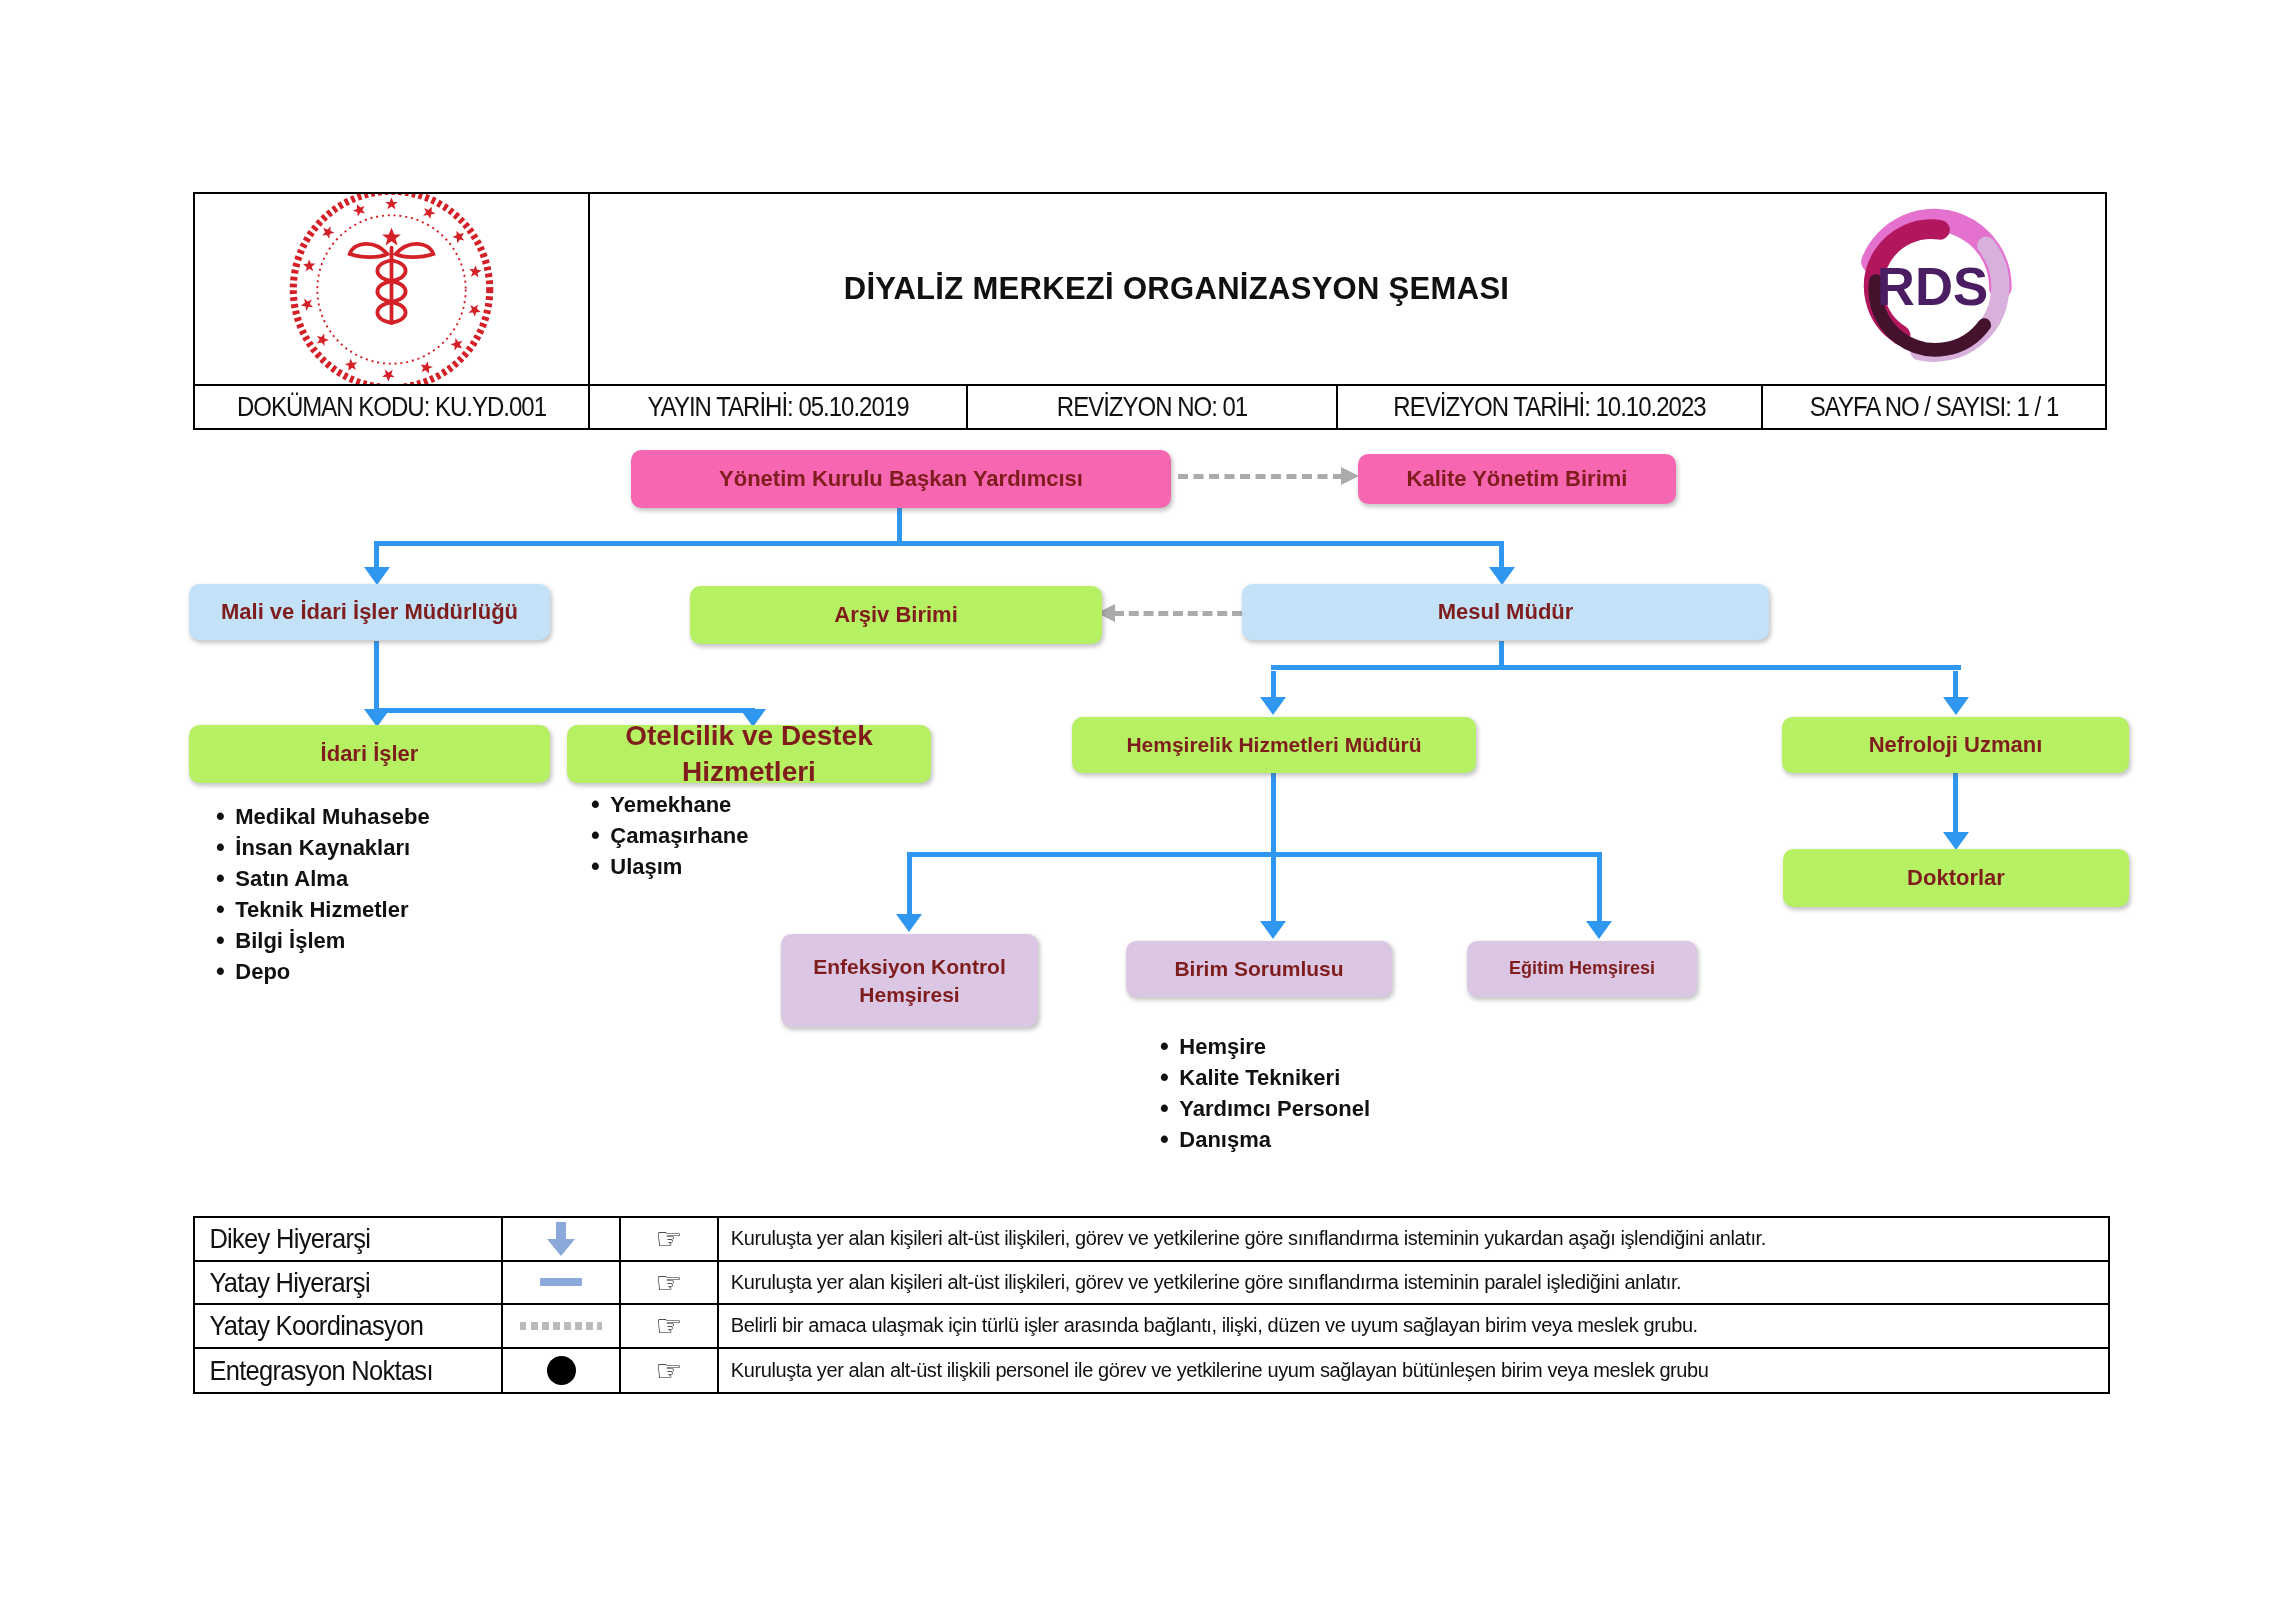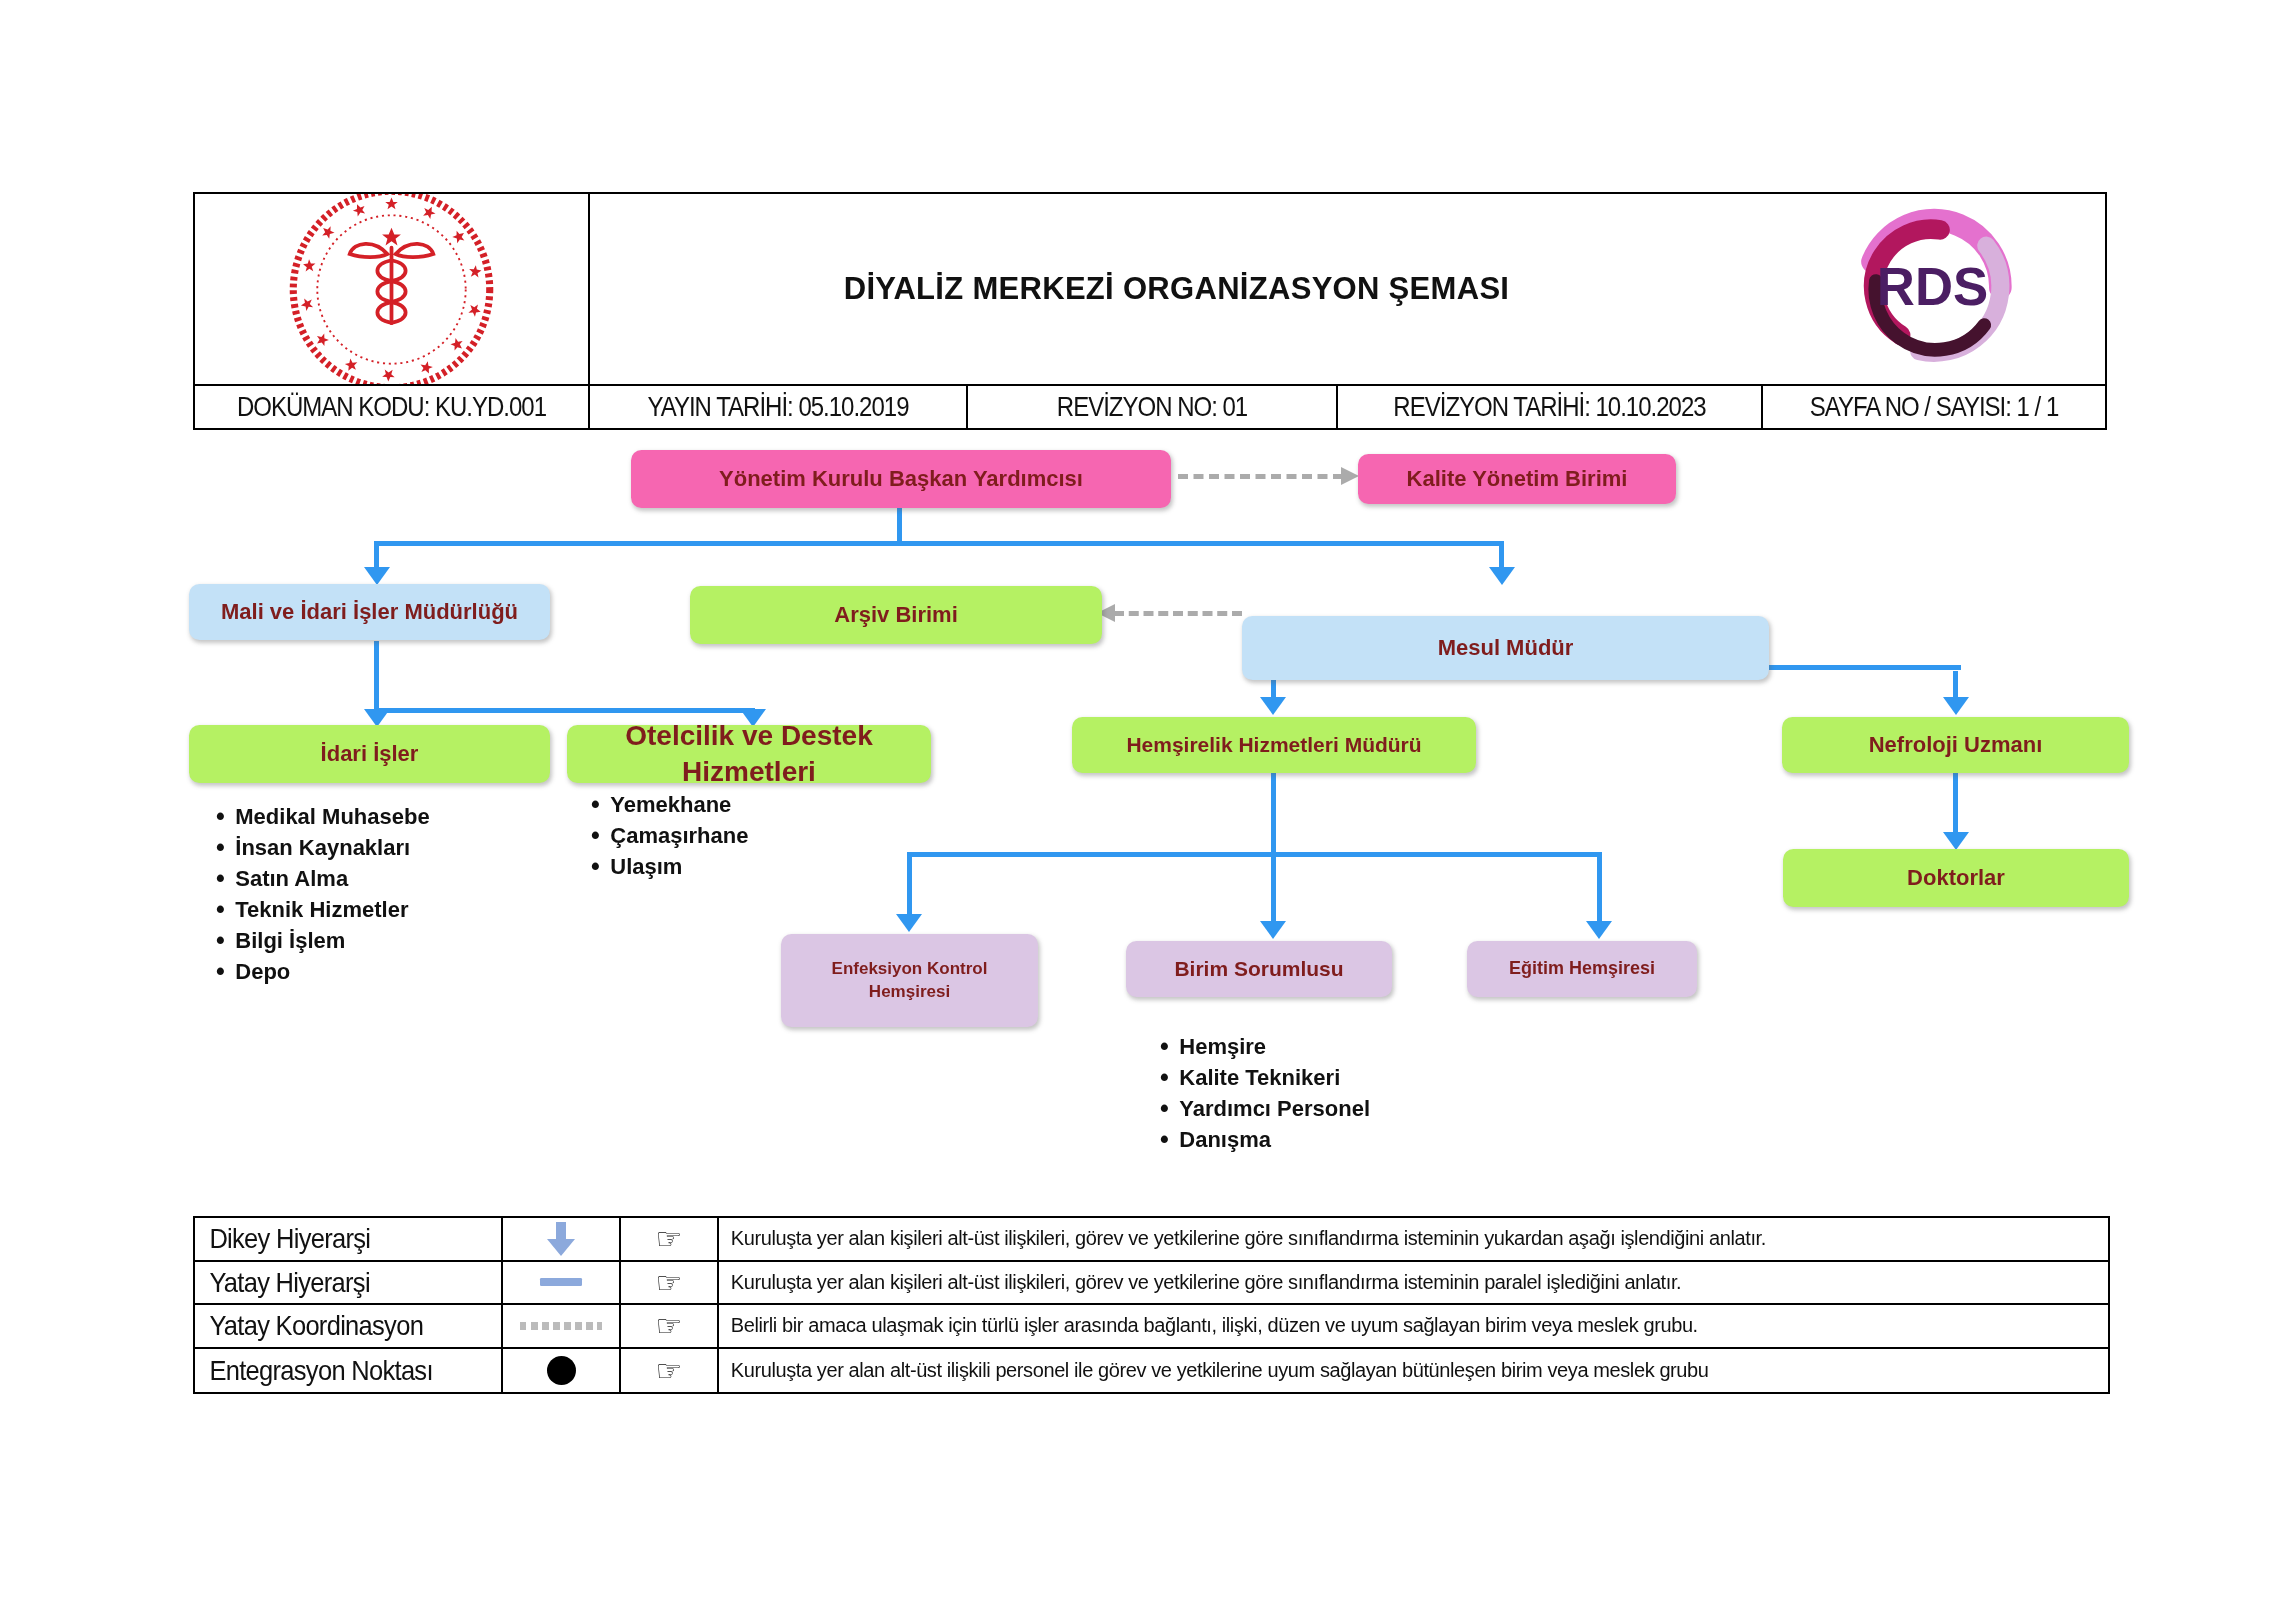--- a/index.html
+++ b/index.html
@@ -25,27 +25,27 @@
         box-shadow:1.3px 2.6px 4.6px rgba(90,90,90,.35);}
   .pink {background:#F666B1;}
   .blue {background:#C3E1F7;}
   .green{background:#B5F163;}
   .lilac{background:#DBC6E4;}
 
   #n-yonetim   {left:631px; top:450px; width:540px;height:58px;}
   #n-kalite    {left:1358px;top:454px; width:318px;height:50px;}
   #n-mali      {left:189px; top:584px; width:361px;height:56px;}
   #n-arsiv     {left:690px;top:586px; width:412px;height:58px;}
-  #n-mesul     {left:1242px;top:616px; width:527px;height:64px;}
+  #n-mesul     {left:1242px;top:584px; width:527px;height:56px;}
   #n-idari     {left:189px; top:725px;width:361px;height:58px;}
   #n-otelcilik {left:567px; top:725px;width:364px;height:58px;font-size:28px;}
   #n-hemsirelik{left:1072px;top:717px;width:404px;height:56px;font-size:21px;}
   #n-nefroloji {left:1782px;top:717px;width:347px;height:56px;}
   #n-doktorlar {left:1783px;top:849px;width:346px;height:58px;}
-  #n-enfeksiyon{left:781px;top:934px;width:257px;height:93px;font-size:17px;}
+  #n-enfeksiyon{left:781px;top:934px;width:257px;height:93px;font-size:21px;}
   #n-birim     {left:1126px;top:941px;width:266px;height:56px;font-size:21px;}
   #n-egitim    {left:1467px;top:941px;width:230px;height:56px;font-size:18px;}
 
   
   .vl{position:absolute;width:5.2px;background:#3097F0;}
   .hl{position:absolute;height:5.2px;background:#3097F0;}
   .tri-d{position:absolute;width:0;height:0;border-left:13px solid transparent;
          border-right:13px solid transparent;border-top:18.3px solid #3097F0;}
   .dash-h{position:absolute;height:0;border-top:5.9px dashed #ABABAB;}
   .tri-r{position:absolute;width:0;height:0;border-top:9.8px solid transparent;

